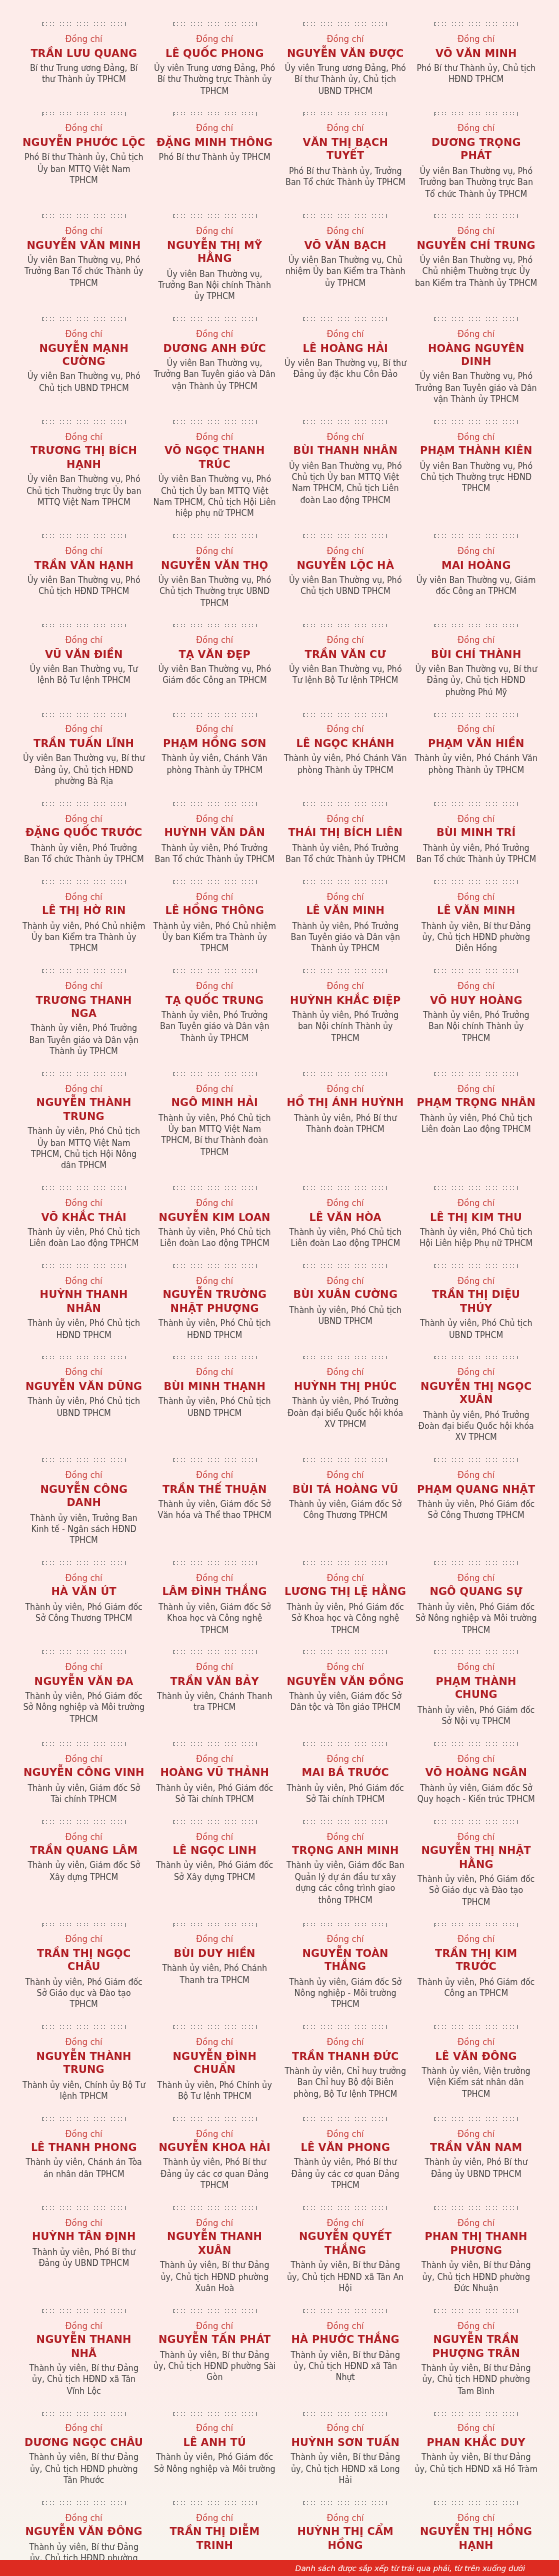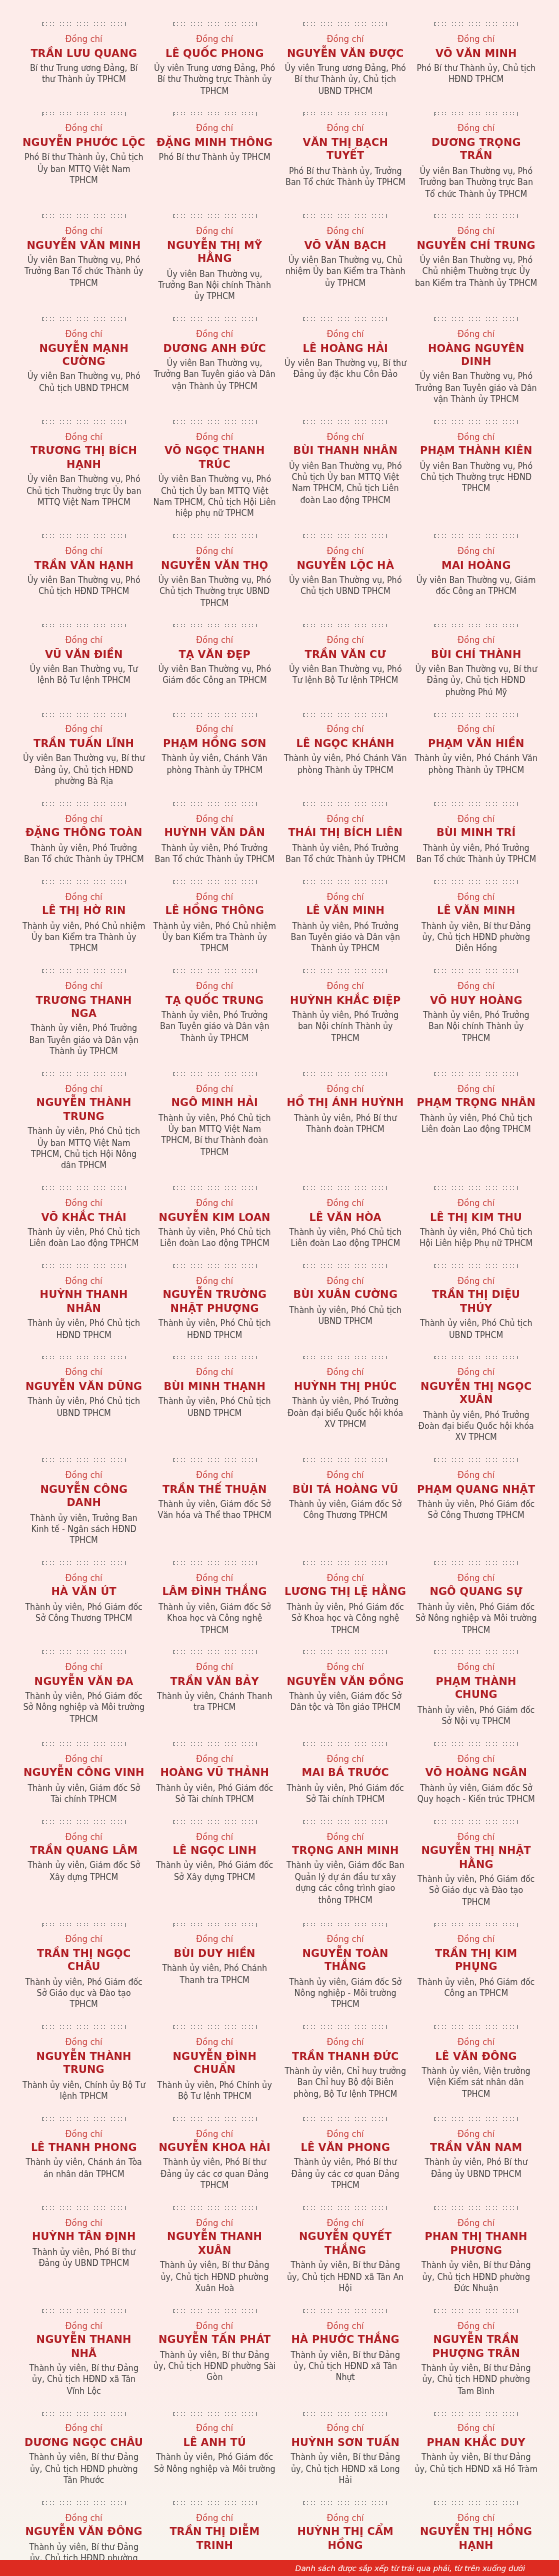--- a/index.html
+++ b/index.html
@@ -113,21 +113,21 @@
   </div>
       <div class="card">
     <div class="sep"></div>
     <div class="comrade">Đồng chí</div>
     <div class="pname">VĂN THỊ BẠCH TUYẾT</div>
     <div class="ptitle">Phó Bí thư Thành ủy, Trưởng Ban Tổ chức Thành ủy TPHCM</div>
   </div>
       <div class="card">
     <div class="sep"></div>
     <div class="comrade">Đồng chí</div>
-    <div class="pname">DƯƠNG TRỌNG TRẦN</div>
+    <div class="pname">DƯƠNG TRỌNG PHÁT</div>
     <div class="ptitle">Ủy viên Ban Thường vụ, Phó Trưởng ban Thường trực Ban Tổ chức Thành ủy TPHCM</div>
   </div>
       <div class="card">
     <div class="sep"></div>
     <div class="comrade">Đồng chí</div>
     <div class="pname">NGUYỄN VĂN MINH</div>
     <div class="ptitle">Ủy viên Ban Thường vụ, Phó Trưởng Ban Tổ chức Thành ủy TPHCM</div>
   </div>
       <div class="card">
     <div class="sep"></div>
@@ -263,21 +263,21 @@
   </div>
       <div class="card">
     <div class="sep"></div>
     <div class="comrade">Đồng chí</div>
     <div class="pname">PHẠM VĂN HIỀN</div>
     <div class="ptitle">Thành ủy viên, Phó Chánh Văn phòng Thành ủy TPHCM</div>
   </div>
       <div class="card">
     <div class="sep"></div>
     <div class="comrade">Đồng chí</div>
-    <div class="pname">ĐẶNG THÔNG TOÀN</div>
+    <div class="pname">ĐẶNG QUỐC TRƯỚC</div>
     <div class="ptitle">Thành ủy viên, Phó Trưởng Ban Tổ chức Thành ủy TPHCM</div>
   </div>
       <div class="card">
     <div class="sep"></div>
     <div class="comrade">Đồng chí</div>
     <div class="pname">HUỲNH VĂN DÂN</div>
     <div class="ptitle">Thành ủy viên, Phó Trưởng Ban Tổ chức Thành ủy TPHCM</div>
   </div>
       <div class="card">
     <div class="sep"></div>
@@ -569,21 +569,21 @@
   </div>
       <div class="card">
     <div class="sep"></div>
     <div class="comrade">Đồng chí</div>
     <div class="pname">NGUYỄN TOÀN THẮNG</div>
     <div class="ptitle">Thành ủy viên, Giám đốc Sở Nông nghiệp - Môi trường TPHCM</div>
   </div>
       <div class="card">
     <div class="sep"></div>
     <div class="comrade">Đồng chí</div>
-    <div class="pname">TRẦN THỊ KIM PHỤNG</div>
+    <div class="pname">TRẦN THỊ KIM TRƯỚC</div>
     <div class="ptitle">Thành ủy viên, Phó Giám đốc Công an TPHCM</div>
   </div>
       <div class="card">
     <div class="sep"></div>
     <div class="comrade">Đồng chí</div>
     <div class="pname">NGUYỄN THÀNH TRUNG</div>
     <div class="ptitle">Thành ủy viên, Chính ủy Bộ Tư lệnh TPHCM</div>
   </div>
       <div class="card">
     <div class="sep"></div>

